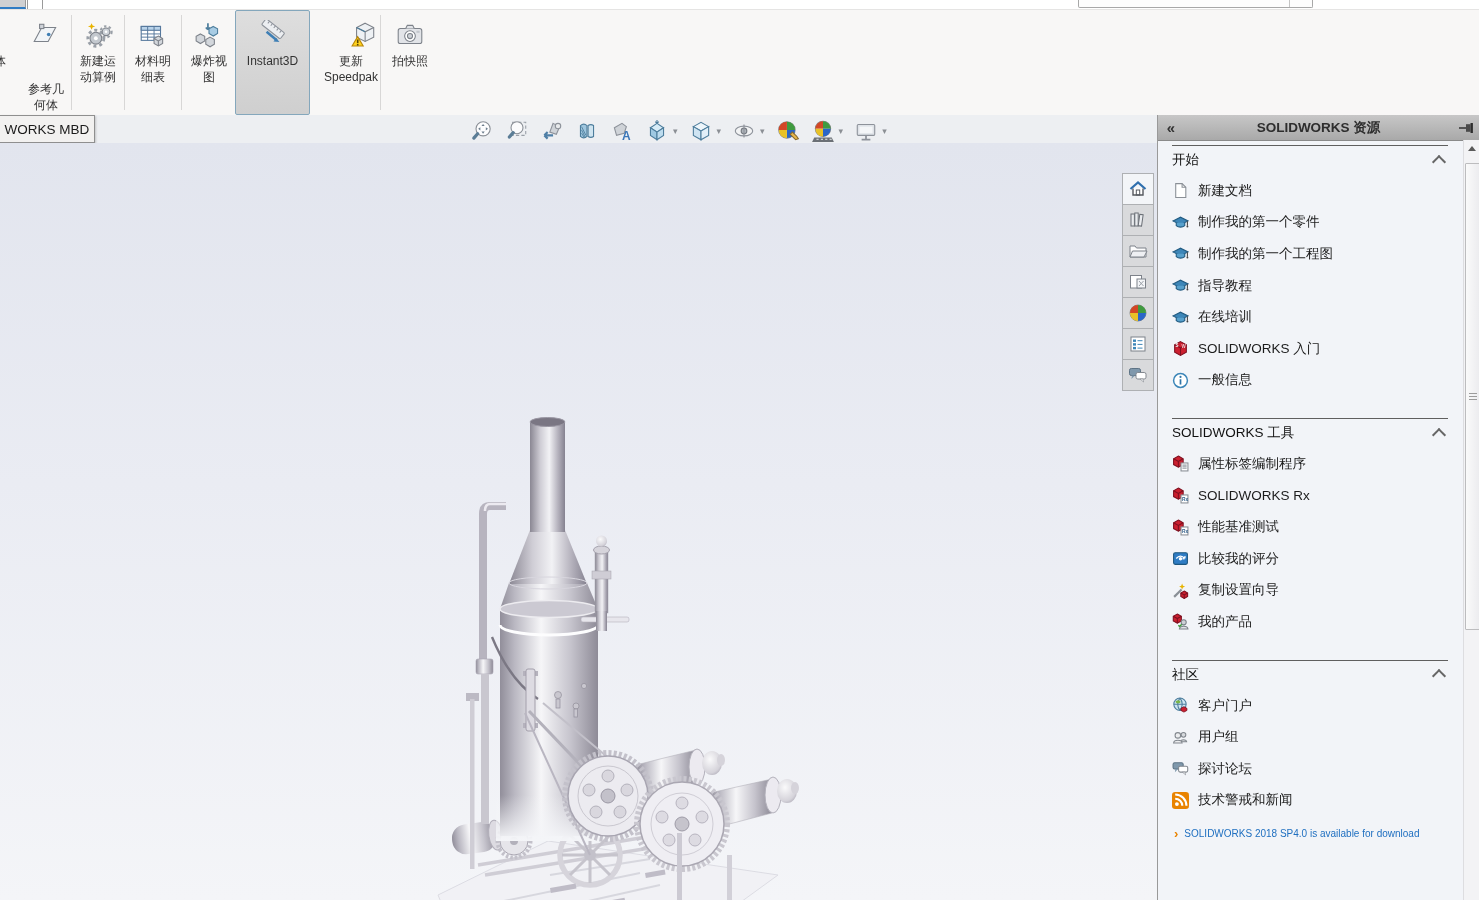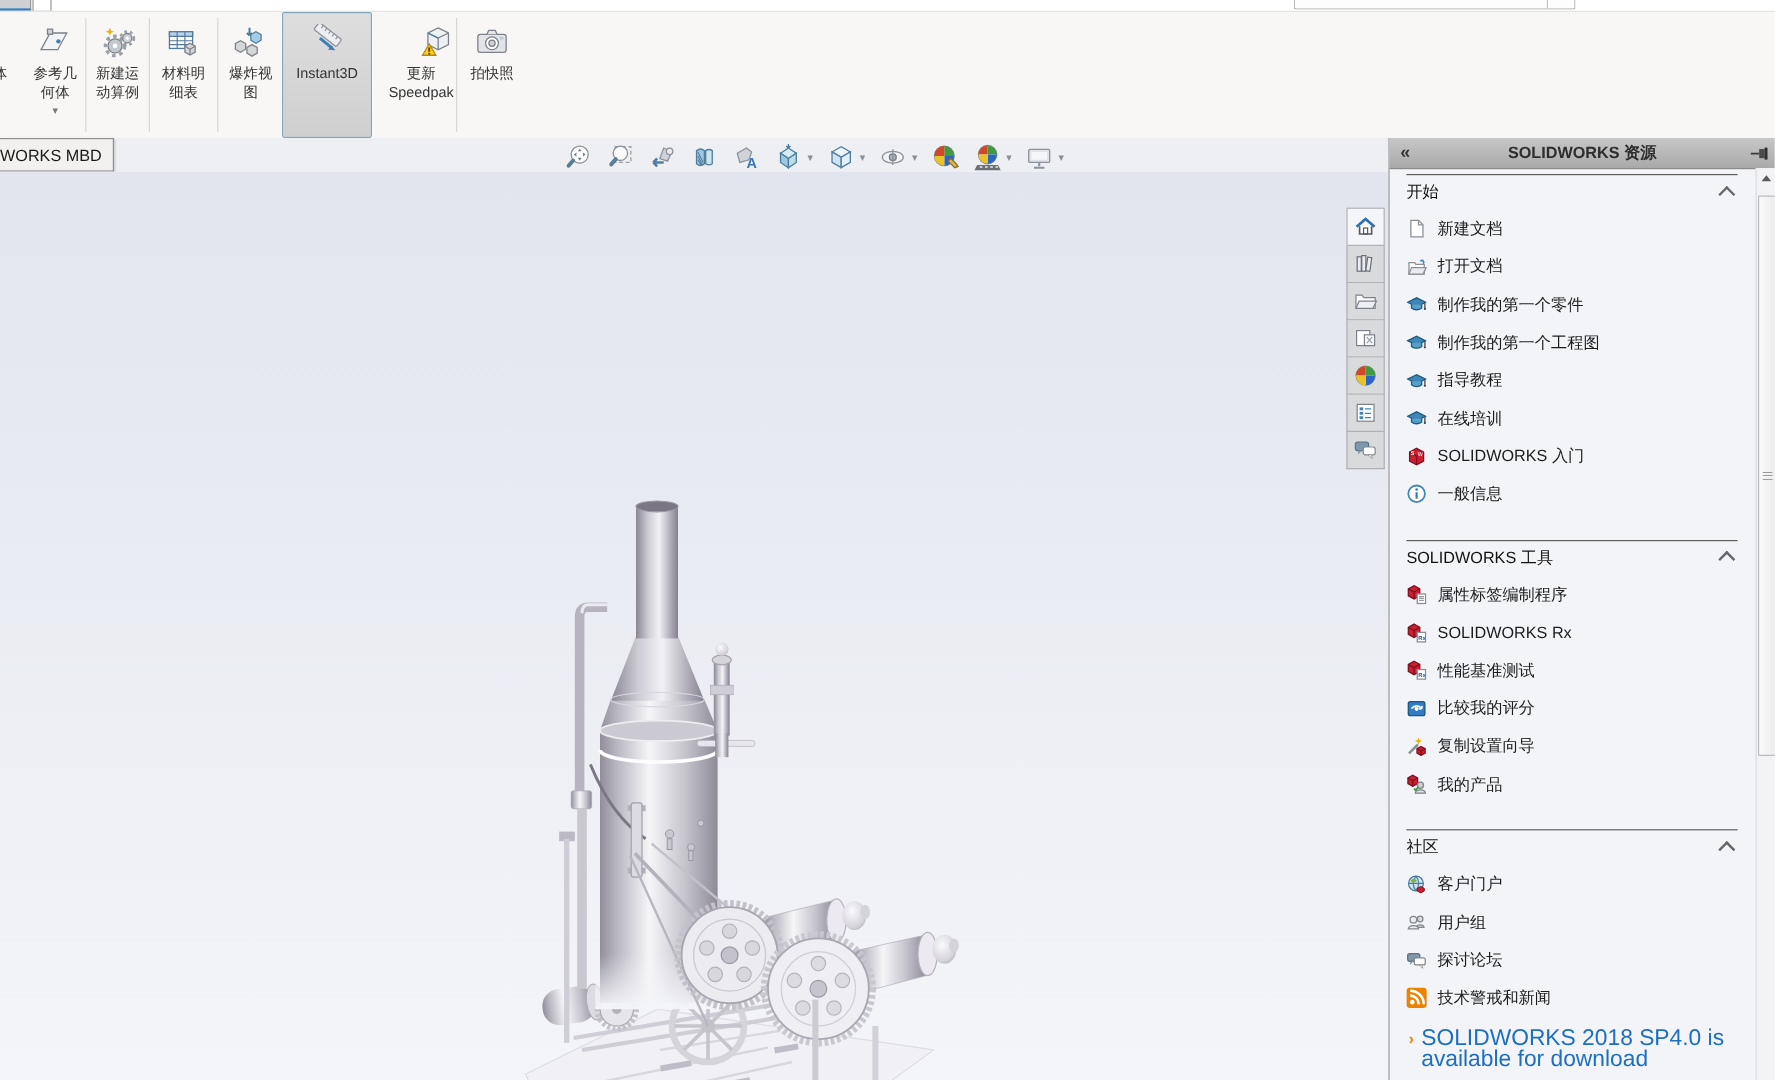--- a/index.html
+++ b/index.html
@@ -18,21 +18,21 @@
   .tbtn.sel{background:linear-gradient(#dedede,#cfcfcf);border:1px solid #84a7bc;border-radius:2px}
   .tbicon{width:30px;height:30px;flex:none}
   .tbicon svg{width:100%;height:100%}
   .tblabel{font-size:12px;line-height:16px;color:#333;text-align:center;margin-top:3px;white-space:nowrap}
   .tbtn.dis .tbicon{opacity:.4}
   .tbtn.dis .tblabel{color:#a9a9a9}
   .tsep{width:1px;background:#d8d7d6;margin:5px 1px}
   .dd{font-size:9px;color:#787878;margin-top:3px;line-height:8px}
   
   #tabrow{left:0;top:115px;width:1157px;height:28px;background:#edeff2}
-  #cmdtab{left:0;top:115px;width:94px;height:26px;background:#f2f1f0;border:1px solid #8f8f8f;border-left:none;display:flex;align-items:center;justify-content:flex-start;font-size:13.5px;color:#1a1a1a;box-shadow:1px 1px 2px rgba(0,0,0,.18);cursor:pointer}
+  #cmdtab{left:0;top:115px;width:94px;height:26px;background:#f2f1f0;border:1px solid #8f8f8f;border-left:none;display:flex;align-items:center;justify-content:center;font-size:13.5px;color:#1a1a1a;box-shadow:1px 1px 2px rgba(0,0,0,.18);cursor:pointer}
   
   #viewport{left:0;top:143px;width:1157px;height:757px;background:linear-gradient(180deg,#e2e5ee 0%,#eaecf3 45%,#f4f5f8 100%)}
   #hud{left:470px;top:119px;display:flex;align-items:center;gap:11px;z-index:5}
   .hudbtn{display:flex;align-items:center;cursor:pointer}
   .hicon{width:24px;height:24px;display:inline-block}
   .hicon svg{width:100%;height:100%}
   .hdd{font-size:9px;color:#8b8f94;margin-left:4px}
   #model{left:430px;top:260px;width:380px;height:570px;cursor:crosshair}
   
   #strip{left:1122px;top:173px;width:32px;z-index:6}
@@ -54,21 +54,21 @@
   .shead{display:flex;justify-content:space-between;align-items:center;padding:5px 18px 6px 2px}
   .stitle{font-weight:normal;font-size:13.5px;color:#111}
   .chev{width:8px;height:8px;border-top:2px solid #666;border-right:2px solid #666;transform:rotate(-45deg);margin-top:3px;cursor:pointer}
   .item{display:flex;align-items:center;height:31.6px;gap:9px;padding-left:2px;cursor:pointer}
   .iicon{width:17px;height:17px;flex:none}
   .iicon svg{width:100%;height:100%}
   .ilabel{font-size:13.5px;color:#1c1c1c}
   .news{padding-left:4px;margin-top:9px}
   .news-item{display:flex;gap:6px;width:280px;margin-bottom:11px;cursor:pointer}
   .nbullet{color:#e98300;font-weight:bold;font-size:13px;line-height:17px}
-  .ntext{color:#1f6fc0;font-size:19px;line-height:17.5px}
+  .ntext{color:#1f6fc0;font-size:10px;line-height:17.5px}
   
   #sb{left:1462px;top:140px;width:17px;height:760px;background:#f3f3f5;border-left:1px solid #dddde0;box-sizing:border-box}
   #sbup{height:17px;display:flex;align-items:center;justify-content:center;cursor:pointer}
   #sbup i{width:0;height:0;border-left:4px solid transparent;border-right:4px solid transparent;border-bottom:5px solid #5a5a5a}
   #sbthumb{position:absolute;left:1px;top:23px;width:14px;height:465px;background:linear-gradient(90deg,#fafafa,#ebebee);border:1px solid #bcbcbe;border-radius:1px;cursor:pointer}
   #sbgrip{position:absolute;left:3px;top:50%;width:8px;height:7px;margin-top:-4px;background:repeating-linear-gradient(#9b9b9b 0 1px,transparent 1px 3px)}
 </style>
 </head>
 <body>
 
@@ -83,21 +83,21 @@
             <circle cx="11" cy="13" r="8.5" fill="none" stroke="#aeb3ba" stroke-width="3" stroke-dasharray="3 3"></circle>
             <circle cx="11" cy="13" r="6" fill="#c8ccd2" stroke="#7d828a"></circle>
             <circle cx="11" cy="13" r="2" fill="#f2f3f5"></circle>
             <path d="M18 17l5 2.6v3.8L18 26l-4-2.3v-4z" fill="#d3d7dc" stroke="#7d828a"></path>
           </svg></span>
         <div class="tblabel">
           <div>装配体</div>
           <div>特征</div>
         </div>
       </div>
-      <div class="tbtn" style="width: 48px;">
+      <div class="tbtn" style="width: 48px; gap: 28px;">
         <span class="tbicon"><svg viewBox="0 0 28 28">
             <path d="M10 7h13l-7 13H3z" fill="#f2f5f8" stroke="#7d828a"></path>
             <circle cx="16.5" cy="13.5" r="1.7" fill="#3f7fb5"></circle>
             <rect x="8" y="4" width="4" height="4" fill="#cfd3d9" stroke="#7d828a"></rect>
           </svg></span>
         <div class="tblabel">
           <div>参考几</div>
           <div>何体</div>
         </div>
         <div class="dd">▾</div>
@@ -483,28 +483,20 @@
         </div>
         <div class="item">
           <span class="iicon"><svg viewBox="0 0 16 16">
               <path d="M3.5 1.5h6L13 5v9.5H3.5z" fill="#fff" stroke="#8a8f96"></path>
               <path d="M9.5 1.5V5H13" fill="none" stroke="#8a8f96"></path>
             </svg></span>
           <span class="ilabel">新建文档</span>
         </div>
         <div class="item">
           <span class="iicon"><svg viewBox="0 0 16 16">
-              <path d="M11 3.5c2-1.6 3.4.4 2 1.8" fill="none" stroke="#3d86b8" stroke-width="1.3"></path>
-              <path d="M2 13.5V4.5h4.5l1 1.5H14v7.5z" fill="#fdfdfd" stroke="#8a8f96"></path>
-              <path d="M2 13.5l2-5h11.5l-2.5 5z" fill="#e9ebee" stroke="#8a8f96"></path>
-            </svg></span>
-          <span class="ilabel">打开文档</span>
-        </div>
-        <div class="item">
-          <span class="iicon"><svg viewBox="0 0 16 16">
               <path d="M1 6.5L8 3l7 3.5L8 10z" fill="#3d86b8" stroke="#215a80"></path>
               <path d="M4 8.2V11c2.2 1.8 5.8 1.8 8 0V8.2" fill="#57a0cc" stroke="#215a80"></path>
               <path d="M14.5 6.8V11" stroke="#444"></path>
               <circle cx="14.5" cy="11.7" r=".9" fill="#444"></circle>
             </svg></span>
           <span class="ilabel">制作我的第一个零件</span>
         </div>
         <div class="item">
           <span class="iicon"><svg viewBox="0 0 16 16">
               <path d="M1 6.5L8 3l7 3.5L8 10z" fill="#3d86b8" stroke="#215a80"></path>

